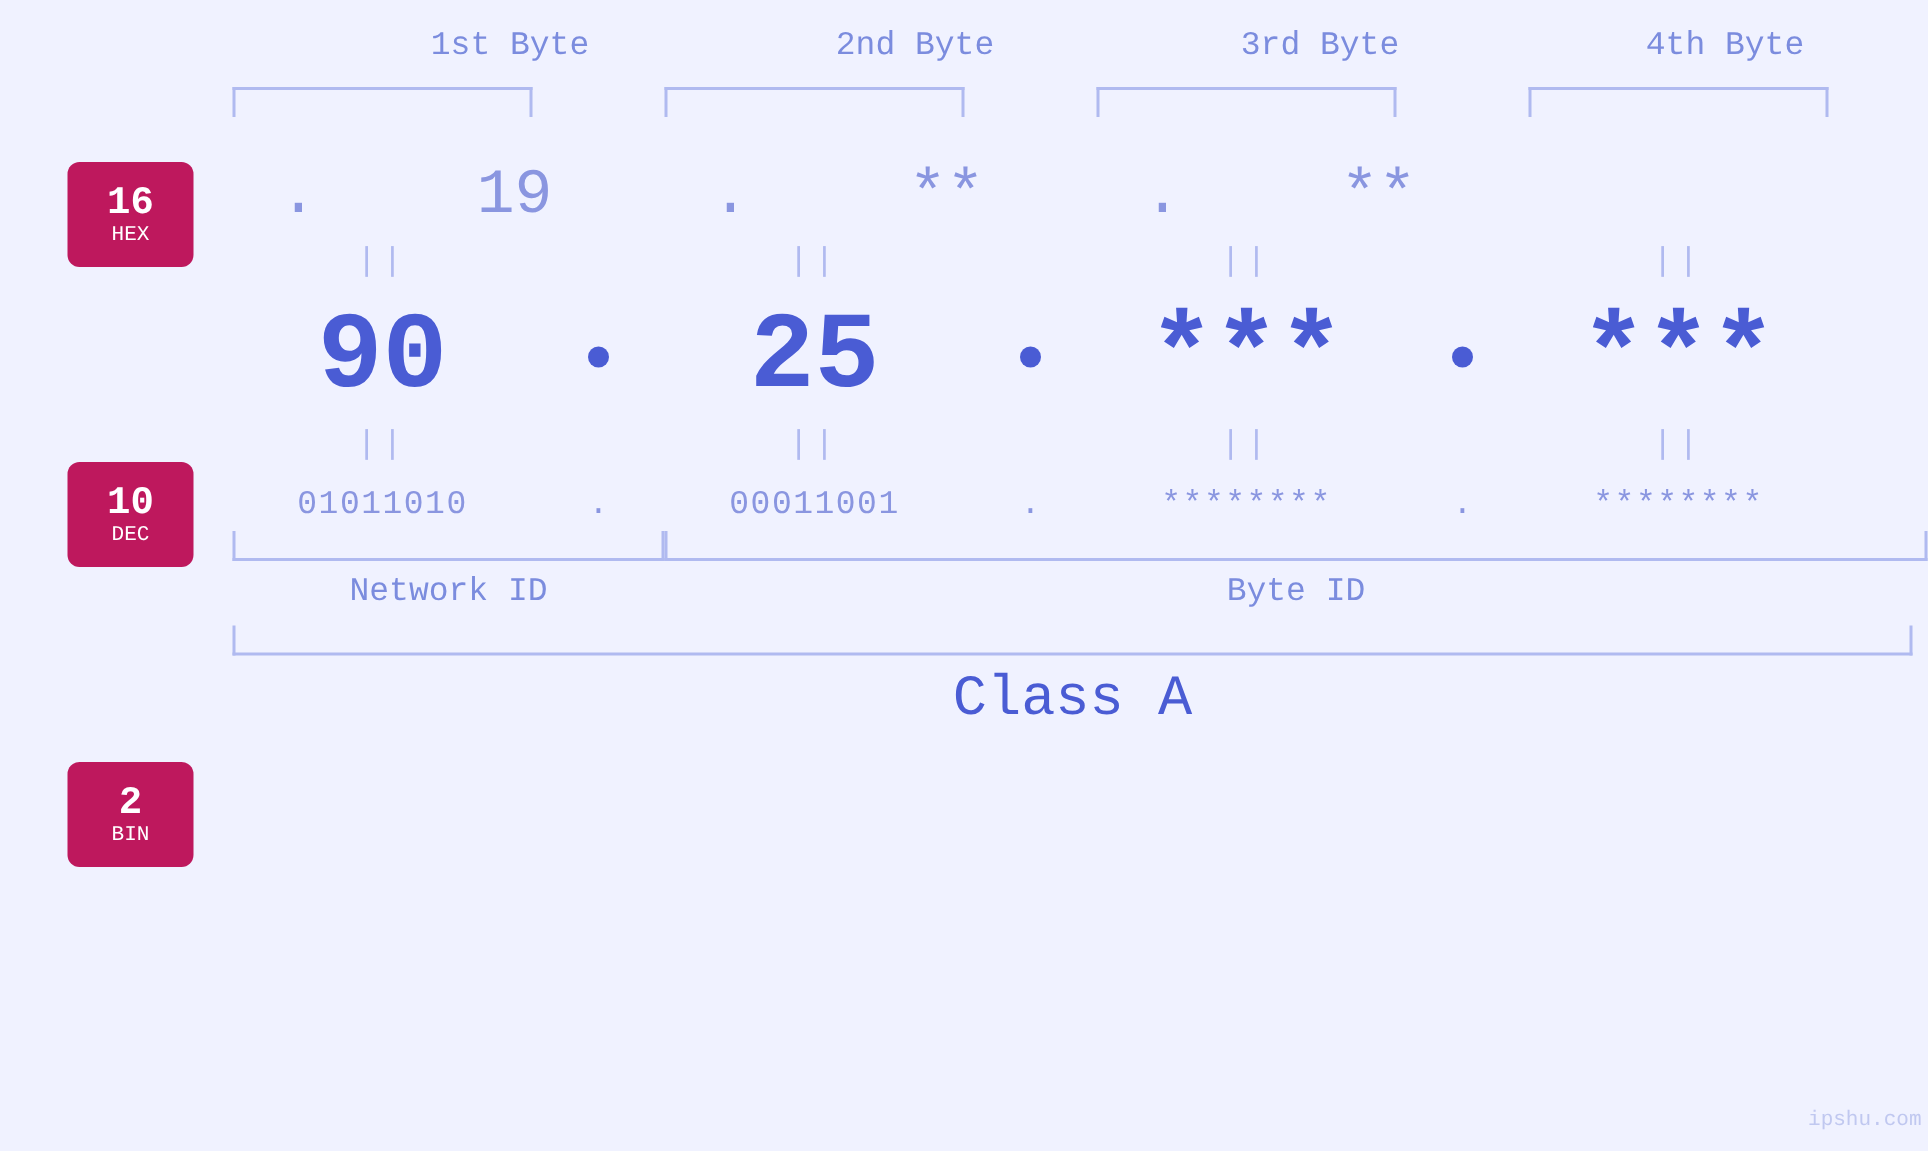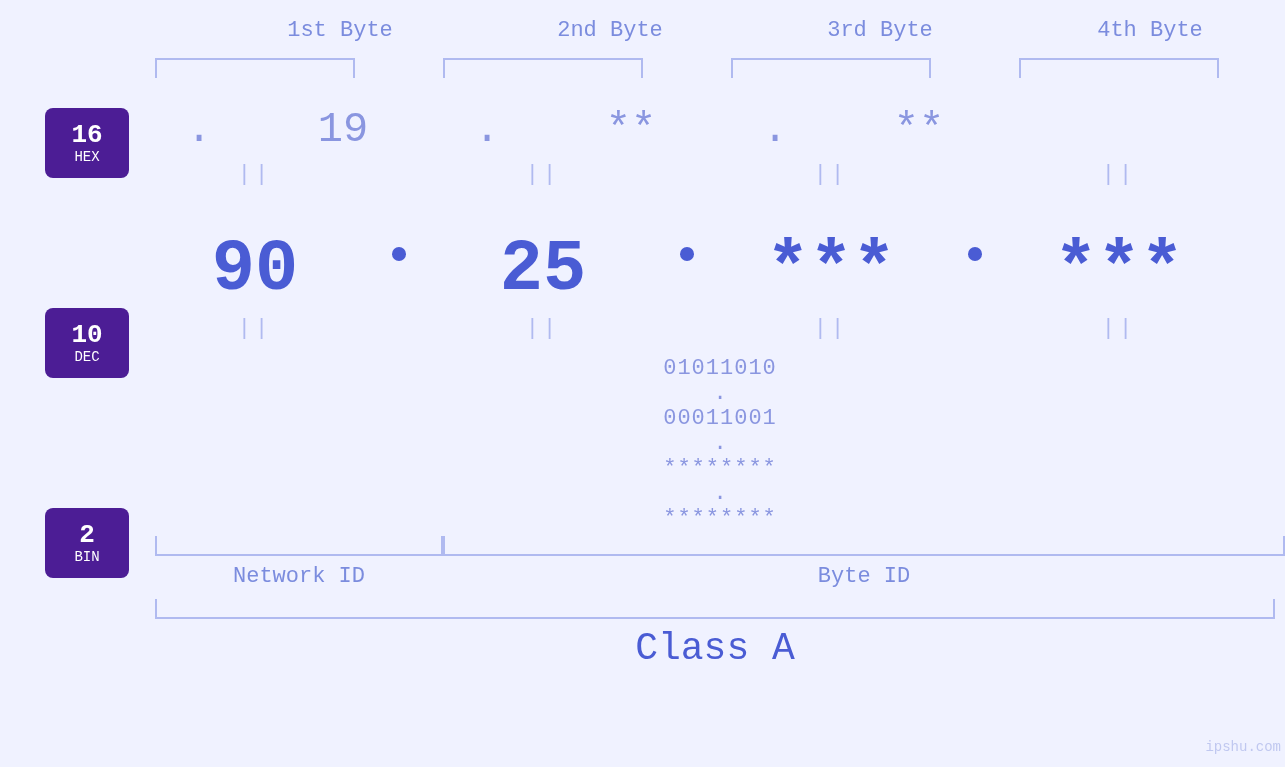--- a/index.html
+++ b/index.html
@@ -60,21 +60,21 @@
       display: flex;
       flex-direction: column;
       align-items: flex-start;
       padding-left: 45px;
       gap: 0;
       width: 145px;
       flex-shrink: 0;
     }
 
     .base-badge {
-      background-color: #4c1d95;
+      background-color: #be185d;
       color: white;
       border-radius: 8px;
       width: 84px;
       height: 70px;
       display: flex;
       flex-direction: column;
       align-items: center;
       justify-content: center;
       font-family: 'Courier New', Courier, monospace;
     }
@@ -186,21 +186,20 @@
     }
 
     .dec-val {
       color: #4a5cd4;
       font-size: 72px;
       font-family: 'Courier New', Courier, monospace;
       font-weight: bold;
       text-align: center;
       width: 200px;
       line-height: 1;
-      margin-top: 32px;
     }
 
     .dot-separator-large {
       color: #4a5cd4;
       font-size: 72px;
       font-family: 'Courier New', Courier, monospace;
       width: 88px;
       text-align: center;
       line-height: 1;
     }
@@ -212,21 +211,20 @@
       margin-top: 10px;
       margin-left: 10px;
     }
 
     
     .bin-row {
       display: flex;
       align-items: center;
       margin-top: 15px;
       margin-left: 10px;
-      flex-direction: column;
     }
 
     .bin-val {
       color: #8a96e0;
       font-size: 22px;
       font-family: 'Courier New', Courier, monospace;
       text-align: center;
       width: 200px;
       letter-spacing: 1px;
     }

